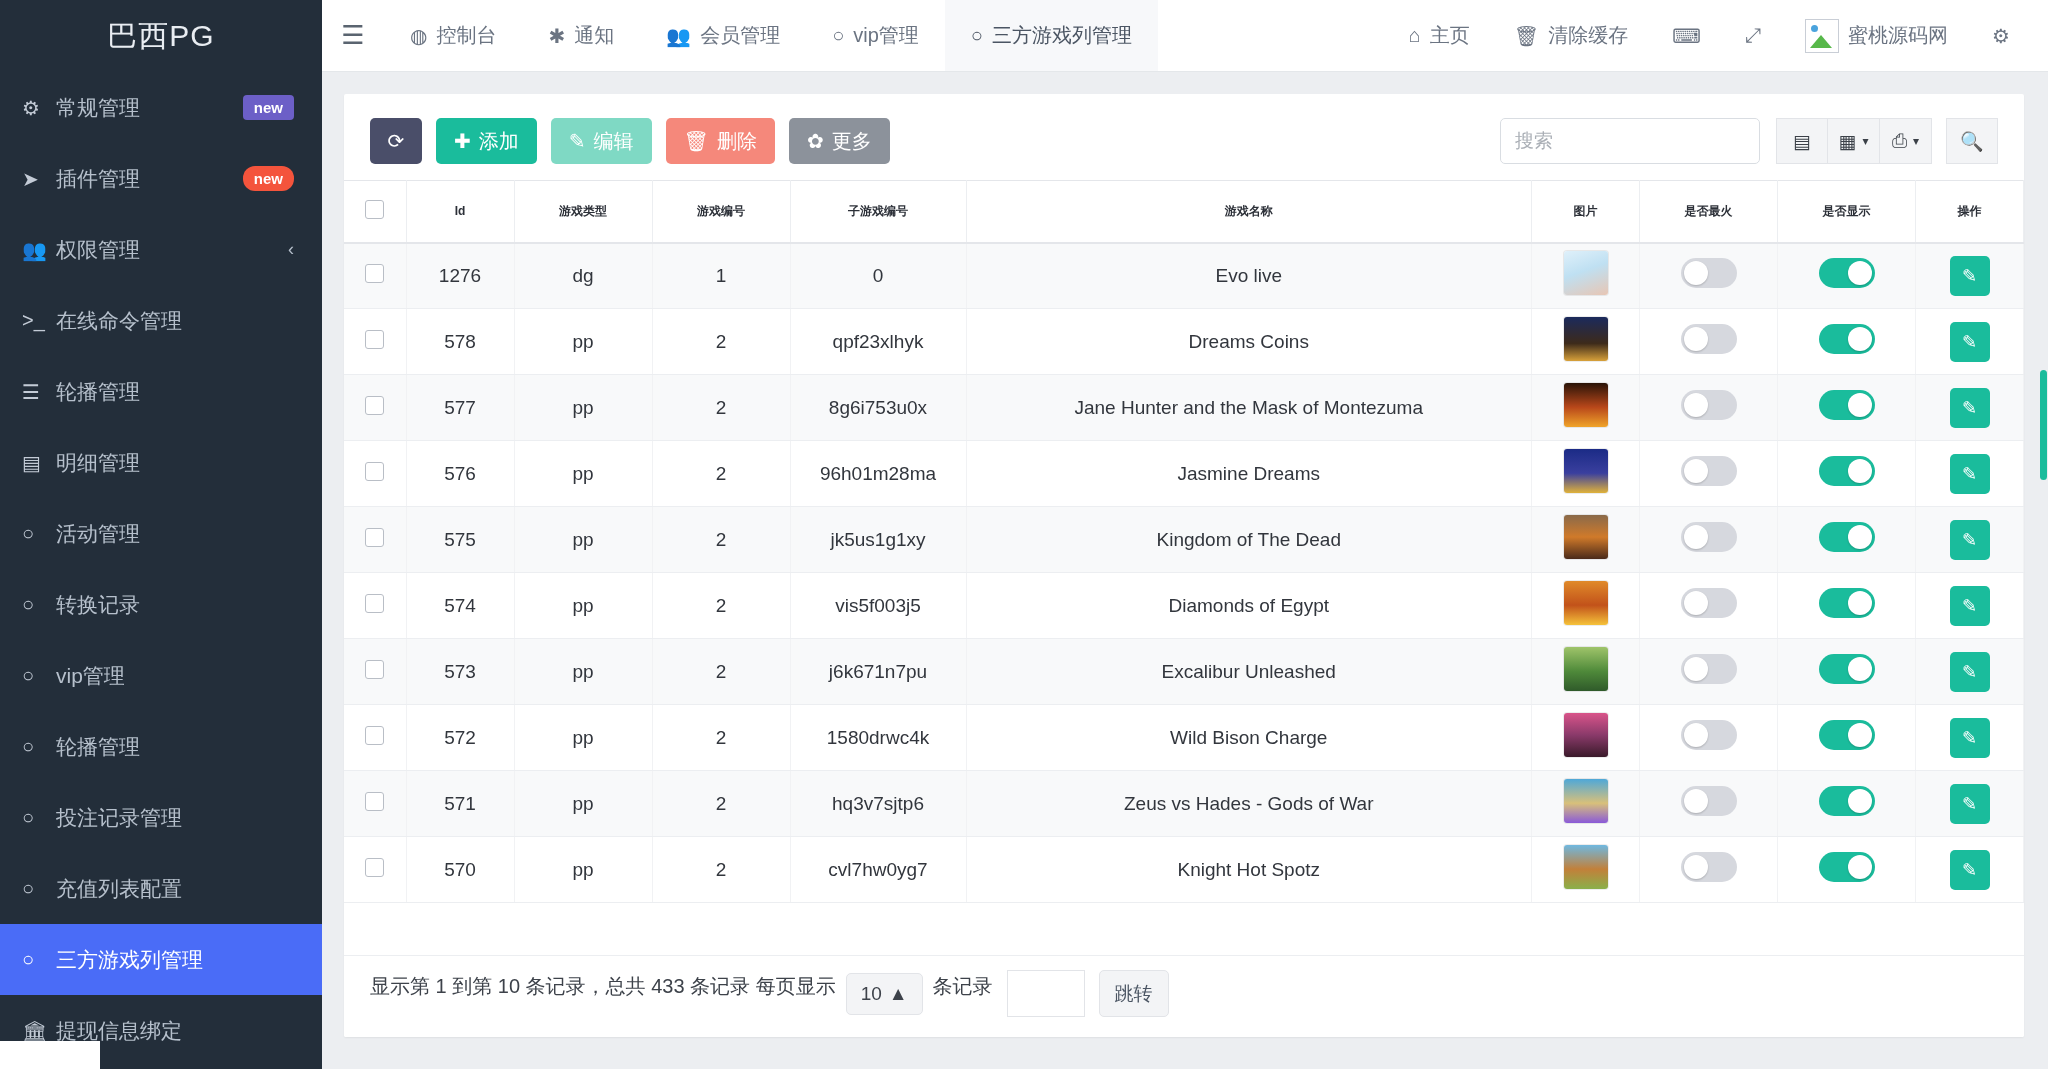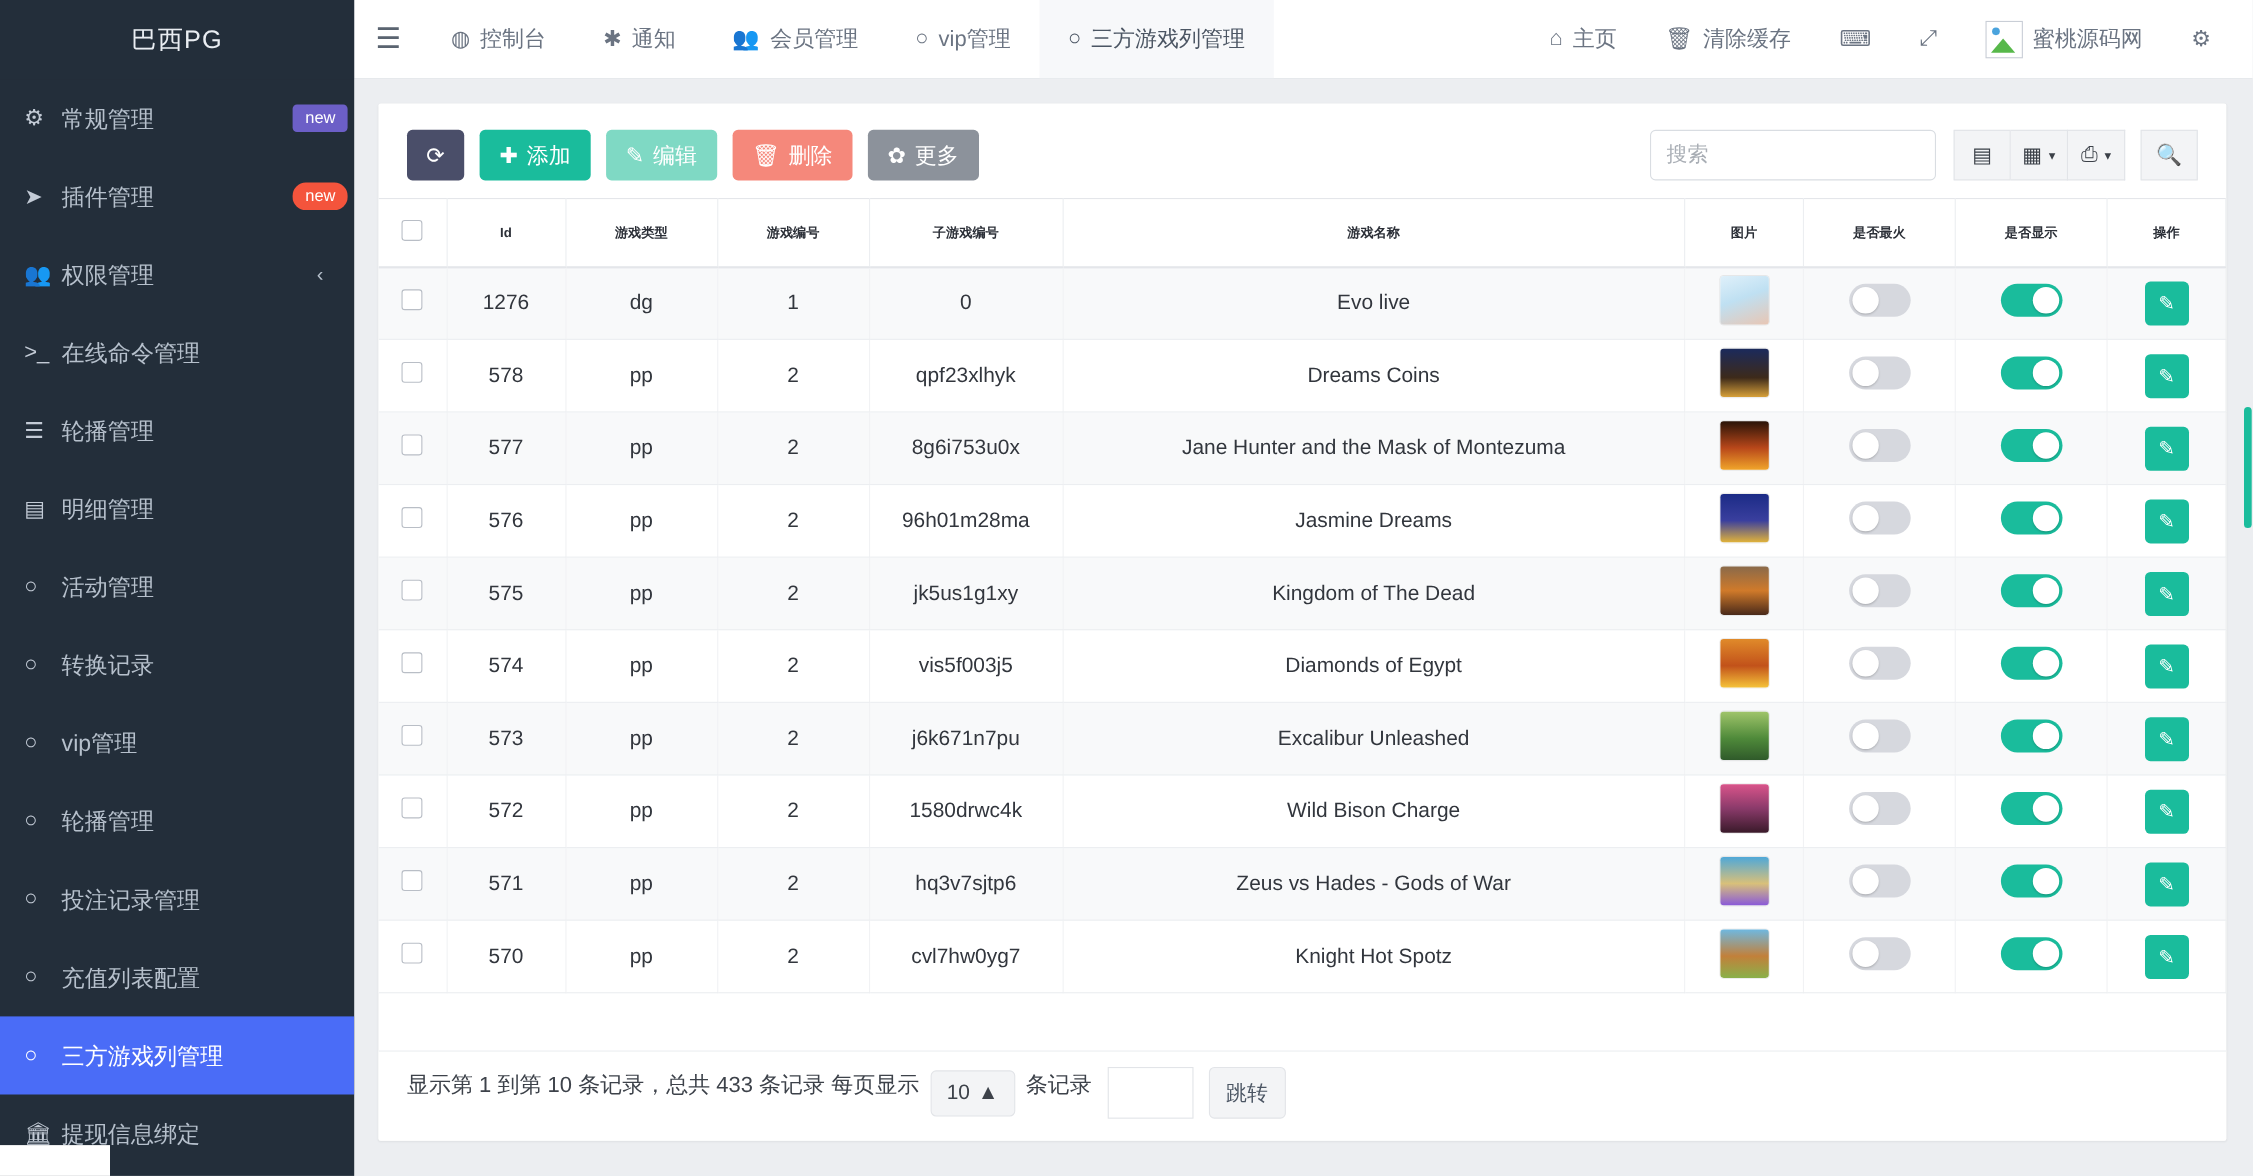--- a/index.html
+++ b/index.html
@@ -17,21 +17,21 @@
     width: 322px; min-width: 322px;
     background: #232e3a;
     height: 1069px;
     overflow: hidden;
     position: relative;
   }
   .brand {
     height: 72px;
     display: flex; align-items: center; justify-content: center;
     color: #e9edf2;
-    font-size: 23px;
+    font-size: 30px;
     letter-spacing: 1px;
     background: #232e3a;
   }
   .nav-item {
     display: flex; align-items: center;
     height: 71px;
     padding: 0 22px 0 22px;
     color: #b6c0cc;
     font-size: 21px;
     position: relative;
@@ -40,25 +40,25 @@
   .nav-item .ni-icon {
     width: 34px; min-width: 34px;
     display: inline-flex; align-items: center; justify-content: flex-start;
     font-size: 20px;
     color: #c3cbd6;
   }
   .nav-item .ni-label { white-space: nowrap; }
   .nav-item.active { background: #4a6cf7; color: #ffffff; }
   .nav-item.active .ni-icon { color: #ffffff; }
   .badge {
-    position: absolute; right: 6px;
+    position: absolute; right: 28px;
     font-size: 15px; color: #fff;
     padding: 4px 11px;
     border-radius: 4px;
-    font-weight: normal;
+    font-weight: bold;
     text-align: right;
   }
   .badge.purple { background: #6c5fc7; }
   .badge.red { background: #f4543c; border-radius: 12px; }
   .chev {
     position: absolute; right: 28px;
     font-size: 18px; color: #b6c0cc;
   }
   .sidebar-bottom-box {
     position: absolute; left: 0; bottom: 0;

